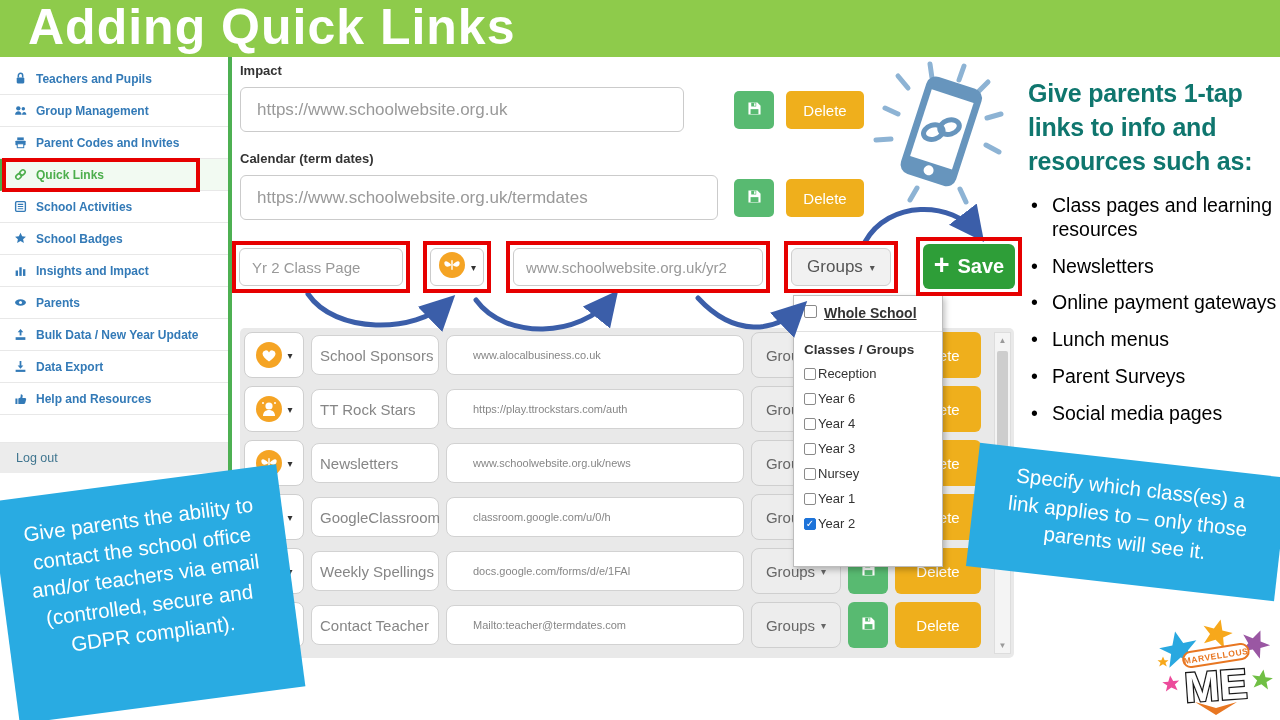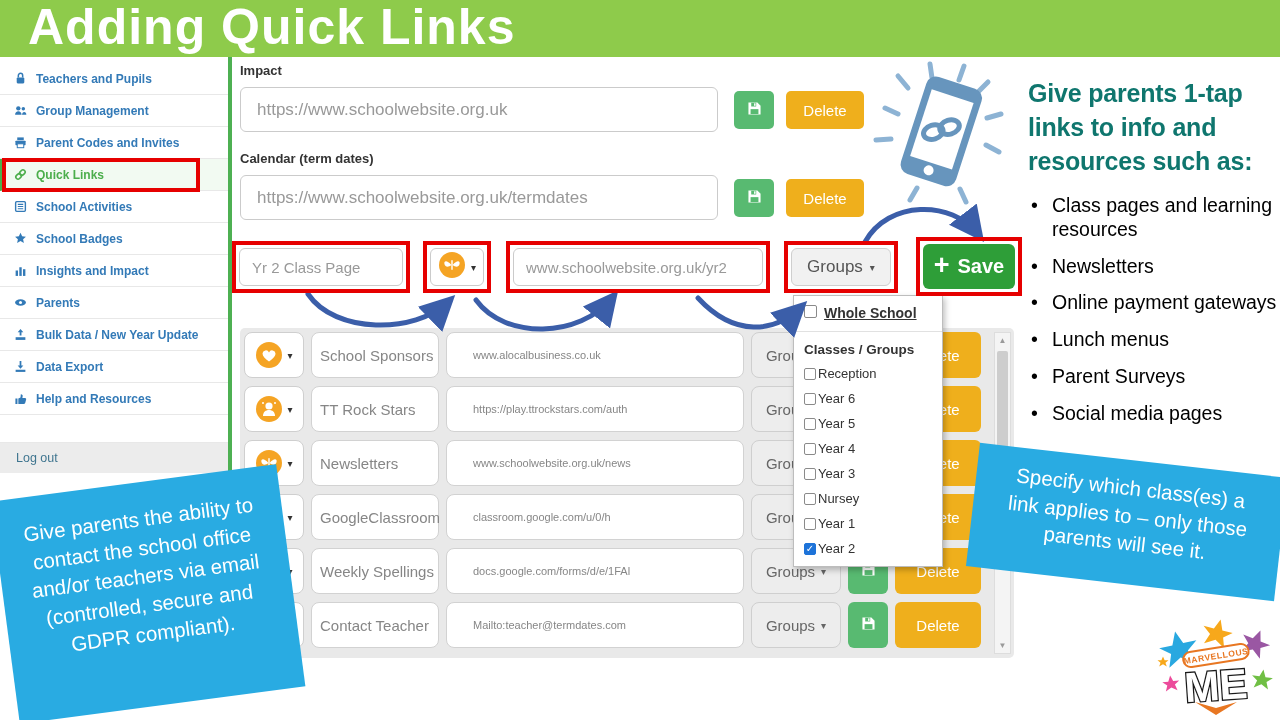--- a/index.html
+++ b/index.html
@@ -19,21 +19,21 @@
   .sb-item.active { color:var(--active_green); background:#f2faf2; border-left:4px solid var(--active_green); padding-left:10px; }
   .sb-spacer { height:28px; border-bottom:1px solid #e8e8e8; }
   .sb-logout { height:30px; background:#ececec; display:flex; align-items:center; padding-left:16px;
                color:#3f758f; font-size:12.5px; cursor:pointer; }
   #sidebar-divider { position:absolute; left:228px; top:57px; width:4px; height:603px; background:#4db052; }
 
   
   .fld-label { position:absolute; font-size:13px; font-weight:bold; color:#333; }
   .txt { background:#fff; border:1px solid #cbcbcb; border-radius:6px; color:#999;
          font-family:inherit; font-size:17px; padding-left:16px; outline:none; }
-  #website-input  { position:absolute; left:240px; top:87px;  width:478px; height:45px; }
+  #website-input  { position:absolute; left:240px; top:87px;  width:444px; height:45px; }
   #calendar-input { position:absolute; left:240px; top:175px; width:478px; height:45px; }
   .btn-save-sm { position:absolute; width:40px; height:38px; background:var(--save_green); border:none;
                  border-radius:5px; display:flex; align-items:center; justify-content:center; cursor:pointer; }
   .btn-delete  { position:absolute; width:78px; height:38px; background:var(--gold); border:none;
                  border-radius:5px; color:#fff; font-size:15px; font-family:inherit; cursor:pointer; }
 
   
   .redbox { position:absolute; border:4px solid var(--red); padding:3px; z-index:9; background:transparent; }
   .redbox .inner-input { width:100%; height:100%; background:#fff; border:1px solid #cbcbcb; border-radius:6px;
                          color:#999; font-family:inherit; font-size:15px; padding-left:12px; outline:none; }
@@ -57,21 +57,21 @@
   
   #flow-arrows { position:absolute; left:230px; top:190px; width:800px; height:160px; z-index:8; pointer-events:none; }
   #phone { position:absolute; left:868px; top:56px; width:144px; height:152px; z-index:2; }
 
   
   #links-table { position:absolute; left:240px; top:328px; width:774px; height:330px;
                  background:#e9e9e9; border-radius:5px; padding-top:4px; }
   .t-row { height:46px; margin:0 0 8px 4px; display:flex; gap:7px; align-items:center; }
   .t-iconbtn { width:60px; height:46px; background:#fff; border:1px solid #cfcfcf; border-radius:8px;
                display:flex; align-items:center; justify-content:center; gap:4px; cursor:pointer; }
-  .t-name, .t-url { height:46px; background:#fff; border:1px solid #d2d2d2; border-radius:8px;
+  .t-name, .t-url { height:40px; background:#fff; border:1px solid #d2d2d2; border-radius:8px;
                     display:flex; align-items:center; color:#868686; }
   .t-name { width:128px; font-size:15px; padding-left:8px; }
   .t-url  { width:298px; font-size:11px; padding-left:26px; }
   .t-groups { width:90px; height:46px; background:#ededed; border:1px solid #cfcfcf; border-radius:8px;
               display:flex; align-items:center; justify-content:center; gap:6px; color:#666; font-size:15px; cursor:pointer; }
   .t-groups .caret { color:#666; }
   .t-save { width:40px; height:46px; background:var(--save_green); border:none; border-radius:6px;
             display:flex; align-items:center; justify-content:center; cursor:pointer; }
   .t-delete { width:86px; height:46px; background:var(--gold); border:none; border-radius:6px;
               color:#fff; font-size:15px; font-family:inherit; cursor:pointer; }
@@ -532,24 +532,20 @@
         <div class="dd-opt">
    <span class="cb"></span>
    <span>Reception</span>
         </div>
         <div class="dd-opt">
    <span class="cb"></span>
    <span>Year 6</span>
         </div>
         <div class="dd-opt">
    <span class="cb"></span>
-   <span>Year 5</span>
-        </div>
-        <div class="dd-opt">
-   <span class="cb"></span>
    <span>Year 4</span>
         </div>
         <div class="dd-opt">
    <span class="cb"></span>
    <span>Year 3</span>
         </div>
         <div class="dd-opt">
    <span class="cb"></span>
    <span>Nursey</span>
         </div>

